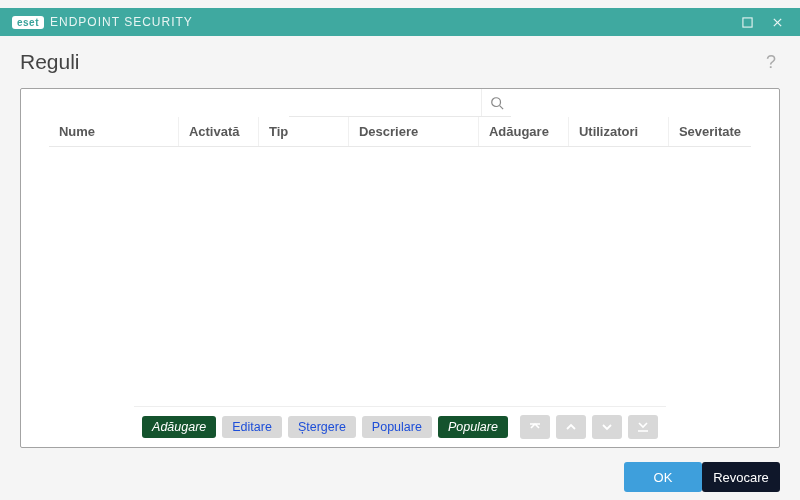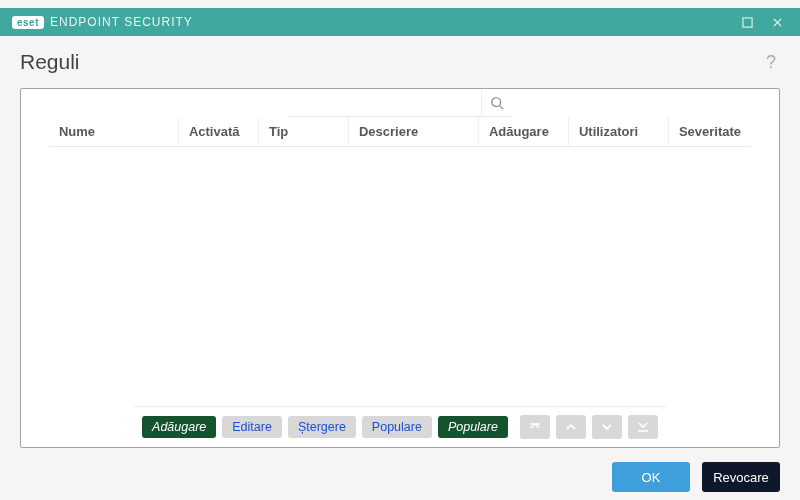--- a/index.html
+++ b/index.html
@@ -199,21 +199,21 @@
       align-items: center;
       justify-content: center;
       color: #fff;
       cursor: default;
     }
     .arrow-btn svg { width: 12px; height: 12px; }
 
     .footer {
       display: flex;
       justify-content: flex-end;
-      gap: 12px;
+      gap: 0;
       padding-top: 14px;
     }
     .fbtn {
       min-width: 78px;
       height: 30px;
       border-radius: 3px;
       border: none;
       font-size: 13px;
       cursor: pointer;
       color: #fff;

